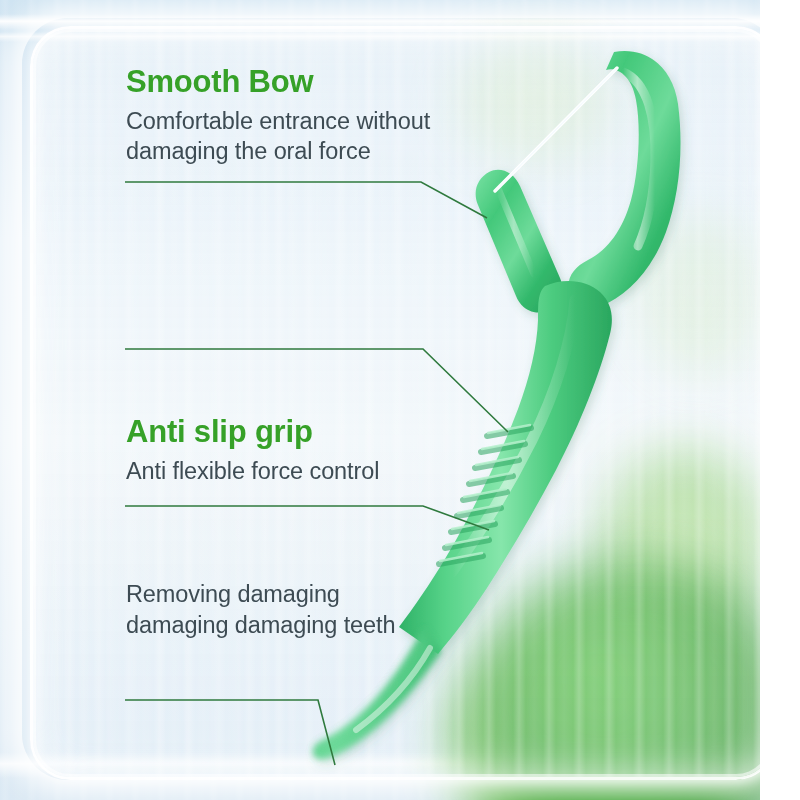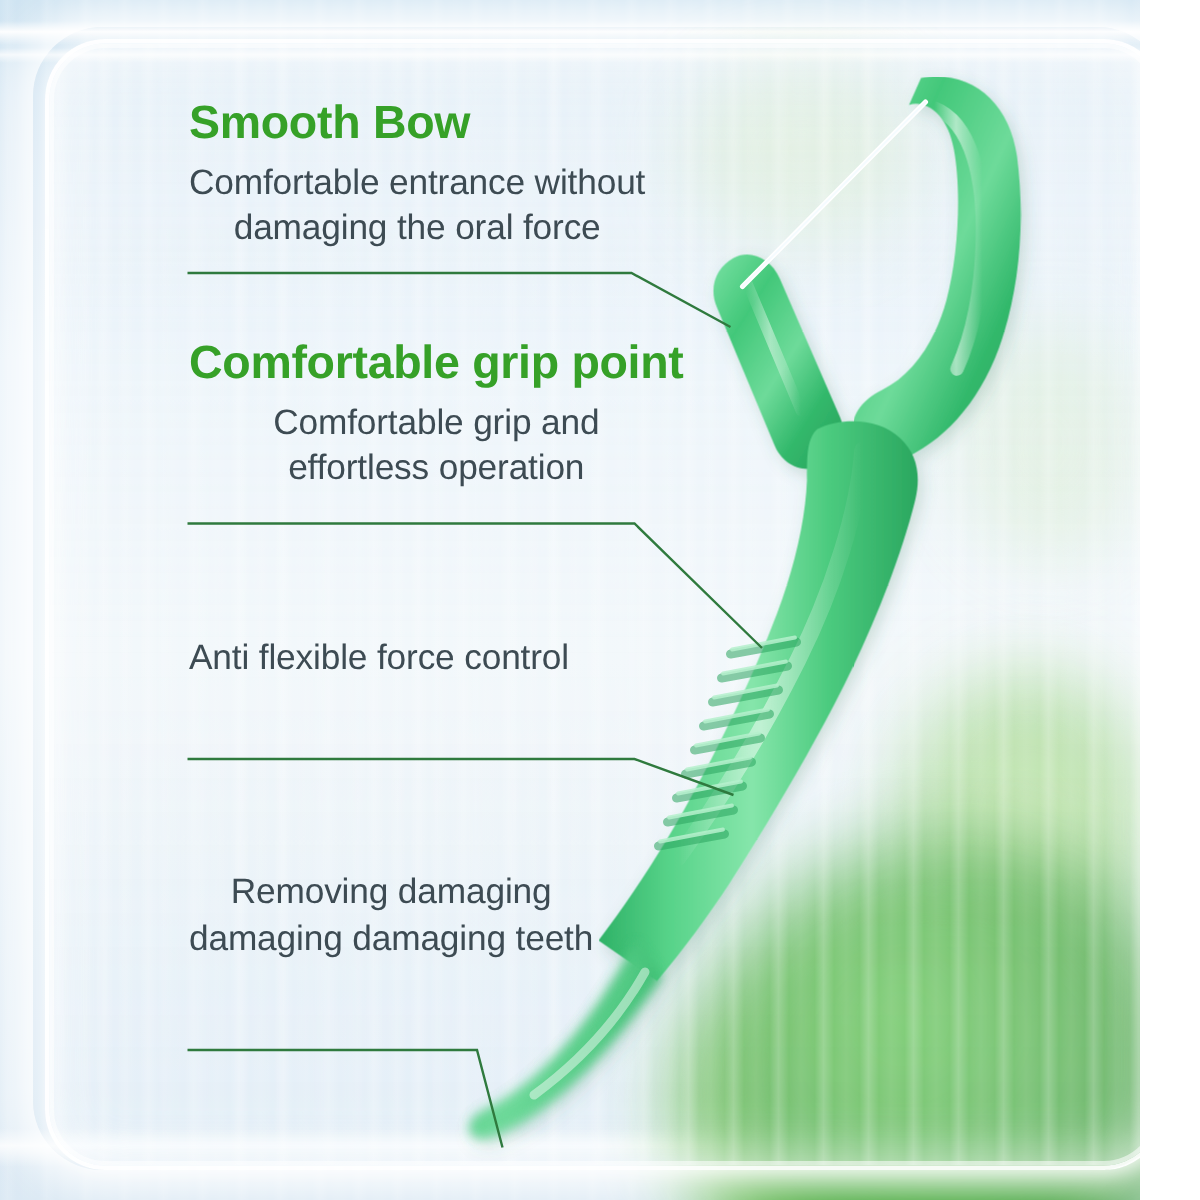--- a/index.html
+++ b/index.html
@@ -84,21 +84,21 @@
   
   .callout{position:absolute;}
   .c-title{
     color:#36a128;font-size:31px;font-weight:700;letter-spacing:-.2px;
     line-height:1.06;white-space:nowrap;
   }
   .c-body{
     color:#3d4b53;font-size:23.5px;font-weight:400;line-height:1.30;
     margin-top:7px;letter-spacing:-.1px;
   }
-  .c-body span{display:block;white-space:nowrap;text-align:center;}
+  .c-body span{display:block;white-space:nowrap;}
   #co1{left:126px;top:66px;}
   #co2{left:126px;top:226px;}
   #co3{left:126px;top:416px;}
   #co4{left:126px;top:572px;}
 
   #leaders{position:absolute;left:0;top:0;width:800px;height:800px;pointer-events:none;}
 </style>
 </head>
 <body>
 
@@ -252,29 +252,23 @@
   </svg>
 
   <div class="callout" id="co1">
     <div class="c-title">Smooth Bow</div>
     <div class="c-body">
       <span>Comfortable entrance without</span>
       <span>damaging the oral force</span>
     </div>
   </div>
 
-  <div class="callout" id="co2">
-    <div class="c-title">Comfortable grip point</div>
-    <div class="c-body">
-      <span>Comfortable grip and</span>
-      <span>effortless operation</span>
-    </div>
-  </div>
 
   <div class="callout" id="co3">
+    <div class="c-title">Anti slip grip</div>
     <div class="c-body">
       <span>Anti flexible force control</span>
     </div>
   </div>
 
   <div class="callout" id="co4">
     <div class="c-body">
       <span>Removing damaging</span>
       <span>damaging damaging teeth</span>
     </div>

